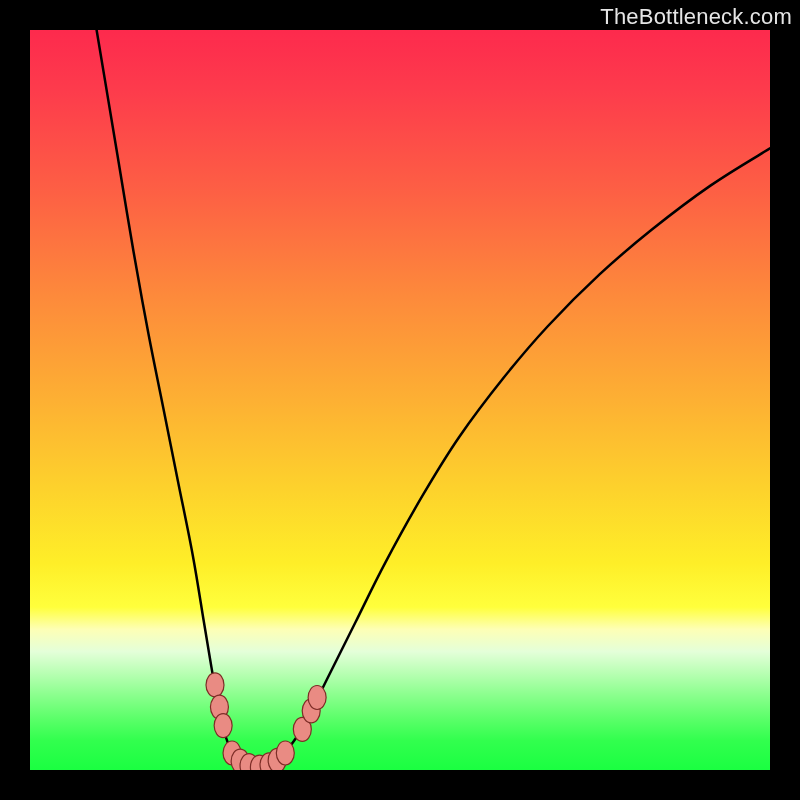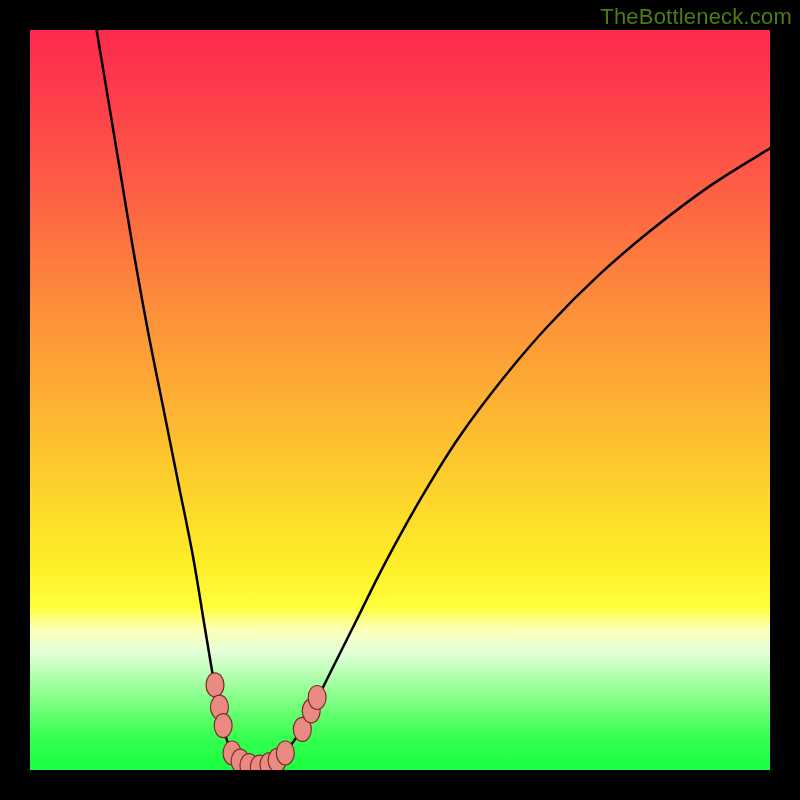--- a/index.html
+++ b/index.html
@@ -14,21 +14,21 @@
   .frame {
     position: relative;
     width: 800px;
     height: 800px;
     background: #000;
   }
   .watermark {
     position: absolute;
     top: 4px;
     right: 8px;
-    color: #4d7c0f;
+    color: #e5e5e5;
     font-size: 22px;
     font-weight: 500;
     letter-spacing: 0.2px;
     z-index: 40;
   }
   .plot {
     position: absolute;
     left: 30px;
     top: 30px;
     width: 740px;

